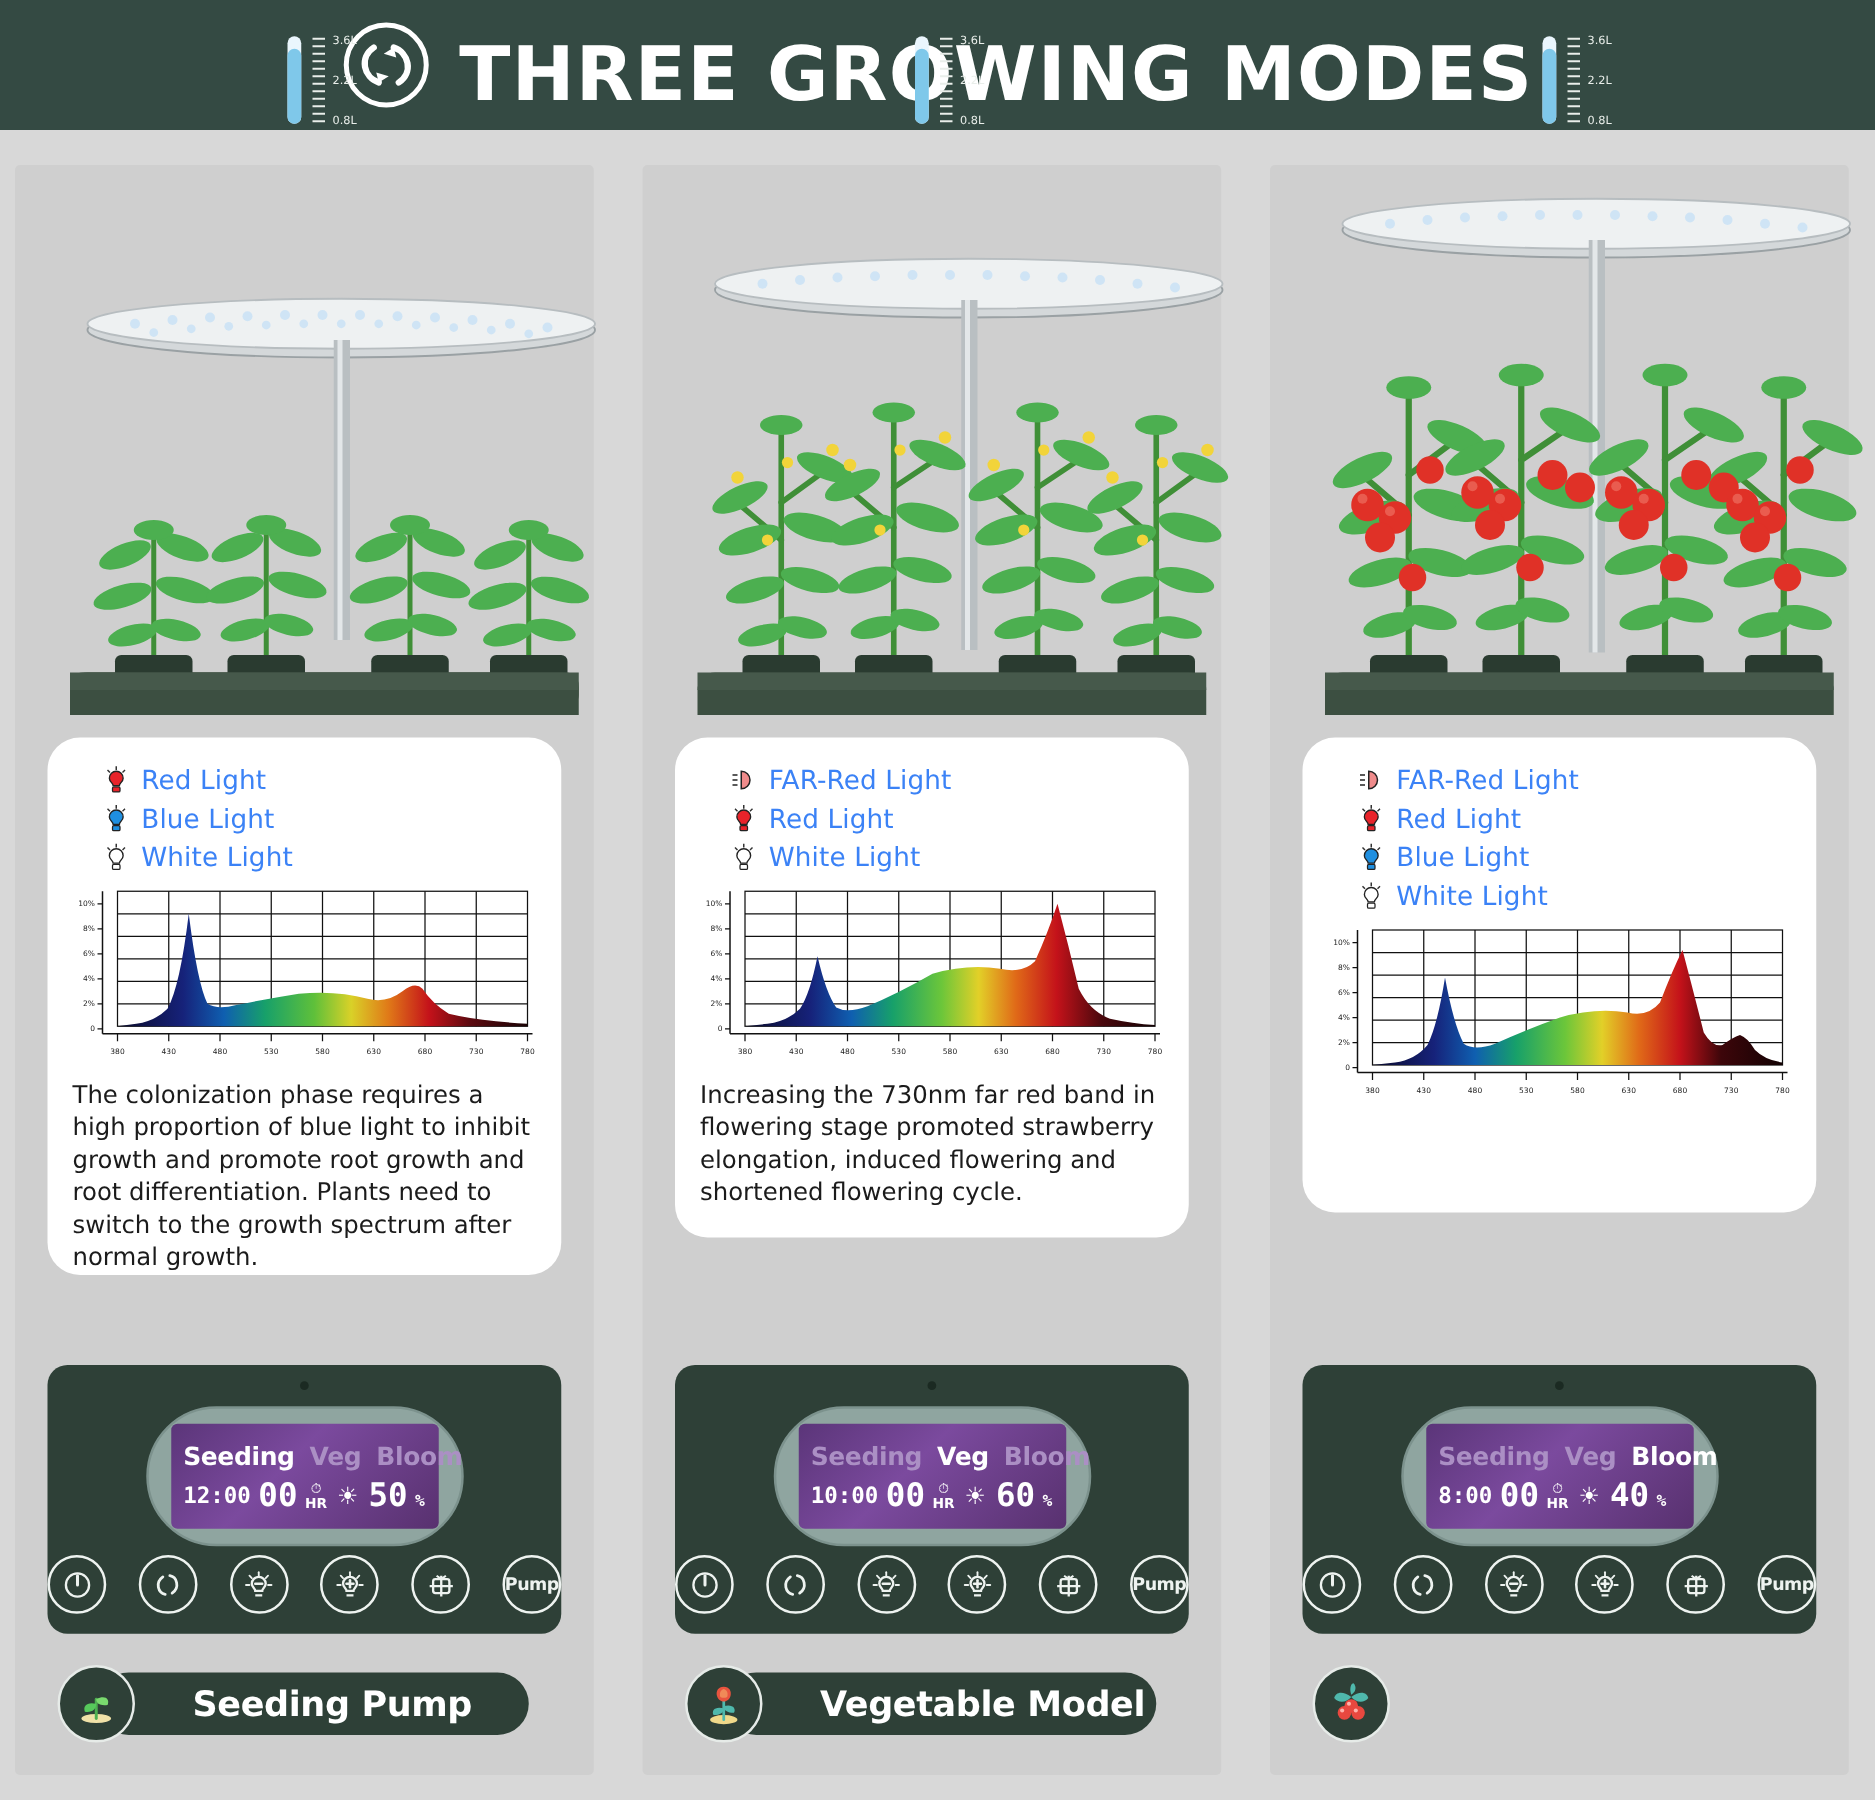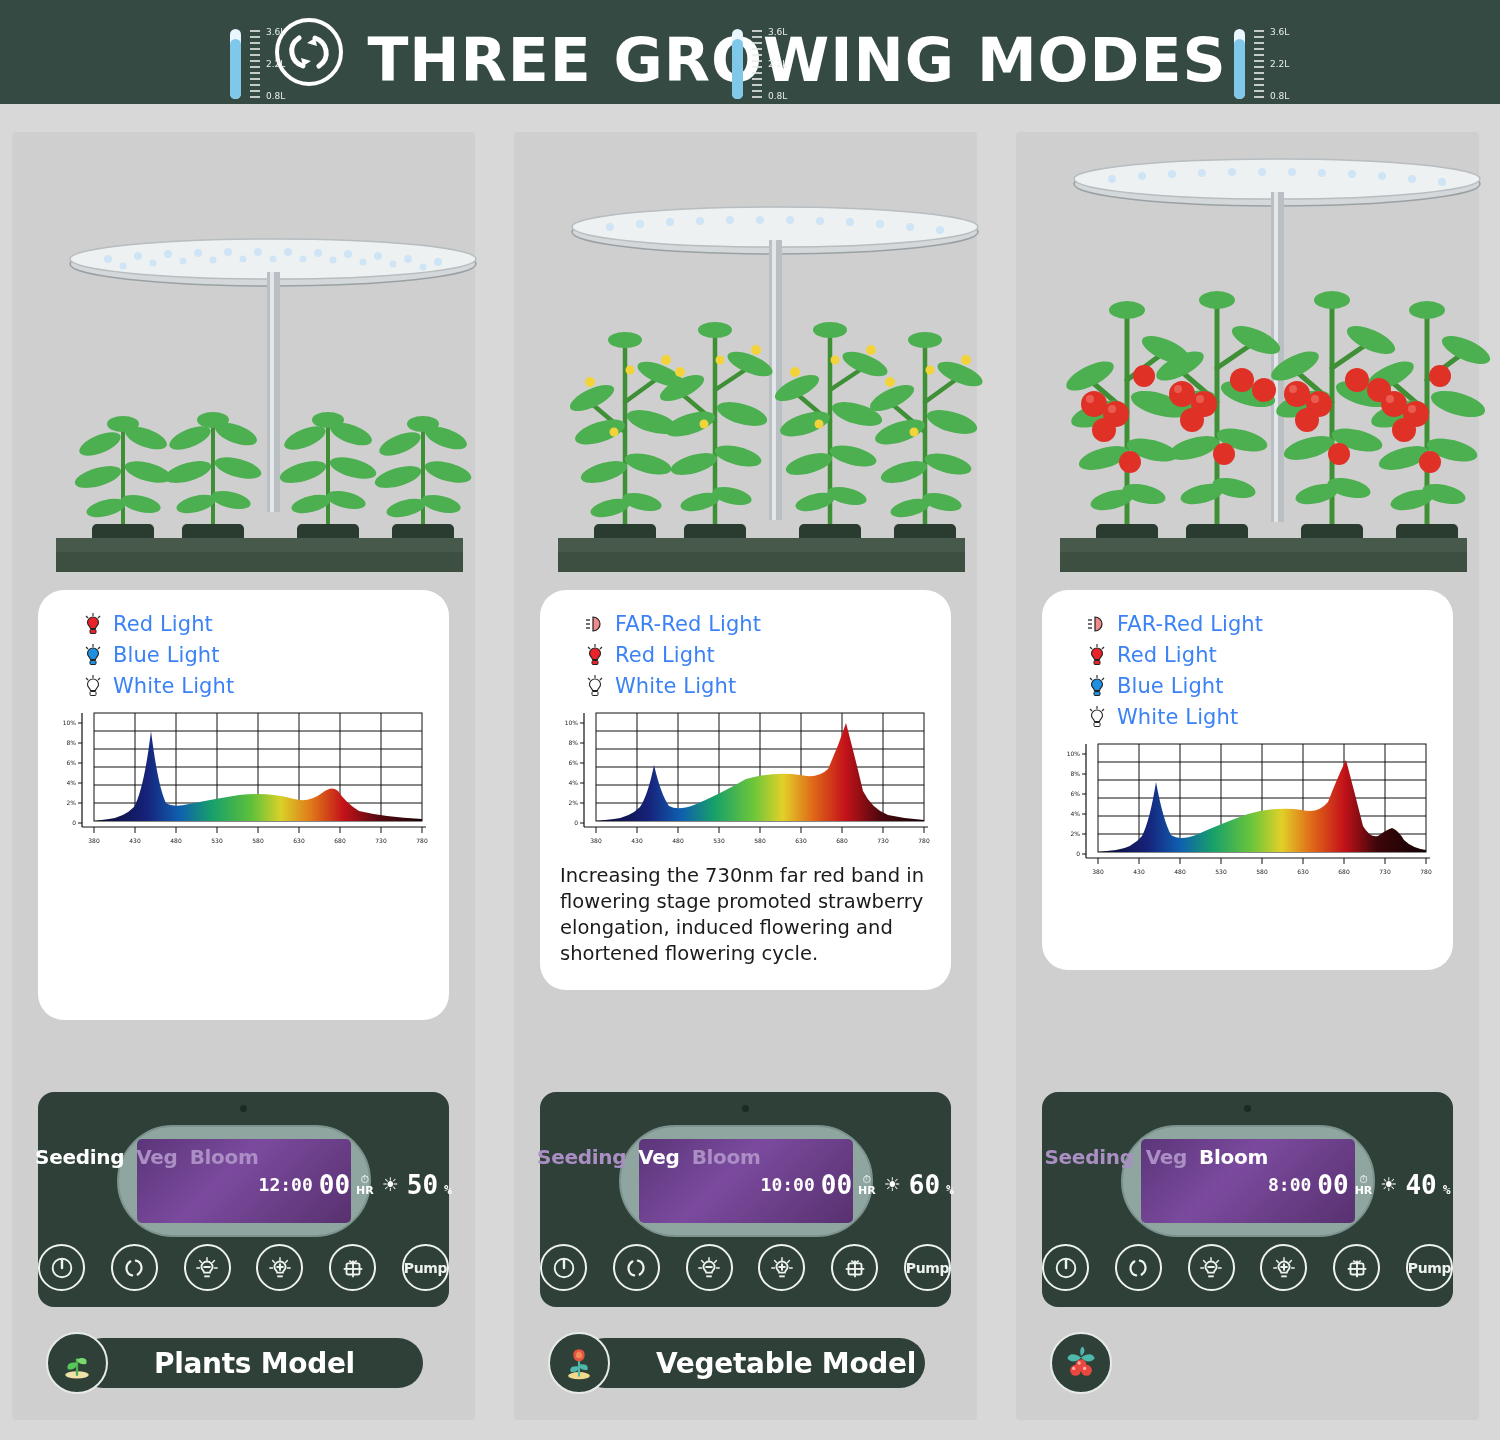--- a/index.html
+++ b/index.html
@@ -90,21 +90,21 @@
   .lcd-frame {
     position:absolute; left:50%; top:33px; margin-left:-127px;
     width:254px; height:112px; border-radius:56px;
     background:#8fa5a0;
     border:2px solid #7c928d;
     display:flex; align-items:center; justify-content:center;
   }
   .lcd {
     width:214px; height:84px; border-radius:5px;
     background:linear-gradient(135deg,#5b3579 0%,#7b4a9e 42%,#58316f 100%);
-    display:flex; flex-direction:row; justify-content:center;
+    display:flex; flex-direction:column; justify-content:center;
     padding:6px 10px 4px 10px;
   }
   .lcd-modes { display:flex; align-items:baseline; gap:12px; justify-content:flex-start; }
   .lcd-mode {
     font-size:20px; font-weight:700; color:#ab8fc4;
     font-family:"DejaVu Sans", sans-serif; letter-spacing:-0.3px;
   }
   .lcd-mode.active { color:#ffffff; }
   .lcd-readout {
     display:flex; align-items:center; gap:6px; margin-top:5px;
@@ -425,20 +425,21 @@
             <text x="163" y="136">530</text>
               <text x="204" y="136">580</text>
               <text x="245" y="136">630</text>
             <text x="286" y="136">680</text>
               <text x="327" y="136">730</text>
               <text x="368" y="136">780</text>
           </g>
         </svg>
       </div>
 
+      <div class="desc">The colonization phase requires a high proportion of blue light to inhibit growth and promote root growth and root differentiation. Plants need to switch to the growth spectrum after normal growth.</div>
     </div>
 
     <div class="ctrl">
       <div class="ctrl-dot"></div>
       <div class="lcd-frame">
         <div class="lcd">
           <div class="lcd-modes">
             <span class="lcd-mode active">Seeding</span>
             <span class="lcd-mode">Veg</span>
             <span class="lcd-mode">Bloom</span>
@@ -507,21 +508,21 @@
             </svg>
         </div>
         <div class="ctrl-btn">
           <span class="pump-txt">Pump</span>
         </div>
       </div>
     </div>
 
     <div class="badge">
       <div class="badge-pill">
-        <span>Plants Model</span>
+        <span>Seeding Pump</span>
       </div>
       <div class="badge-circle">
         <svg viewBox="0 0 44 44" width="40" height="40">
           <ellipse cx="22" cy="35" rx="13" ry="4" fill="#f0e1a8"></ellipse>
           <path d="M22 35 L22 18" stroke="#4caf50" stroke-width="2.6" stroke-linecap="round"></path>
           <path d="M22 22 C14 20, 10 24, 12 29 C18 30, 22 27, 22 22z" fill="#56c95b"></path>
           <path d="M22 18 C30 14, 34 18, 32 23 C26 24, 22 22, 22 18z" fill="#7ada6e"></path>
         </svg>
       </div>
     </div>

